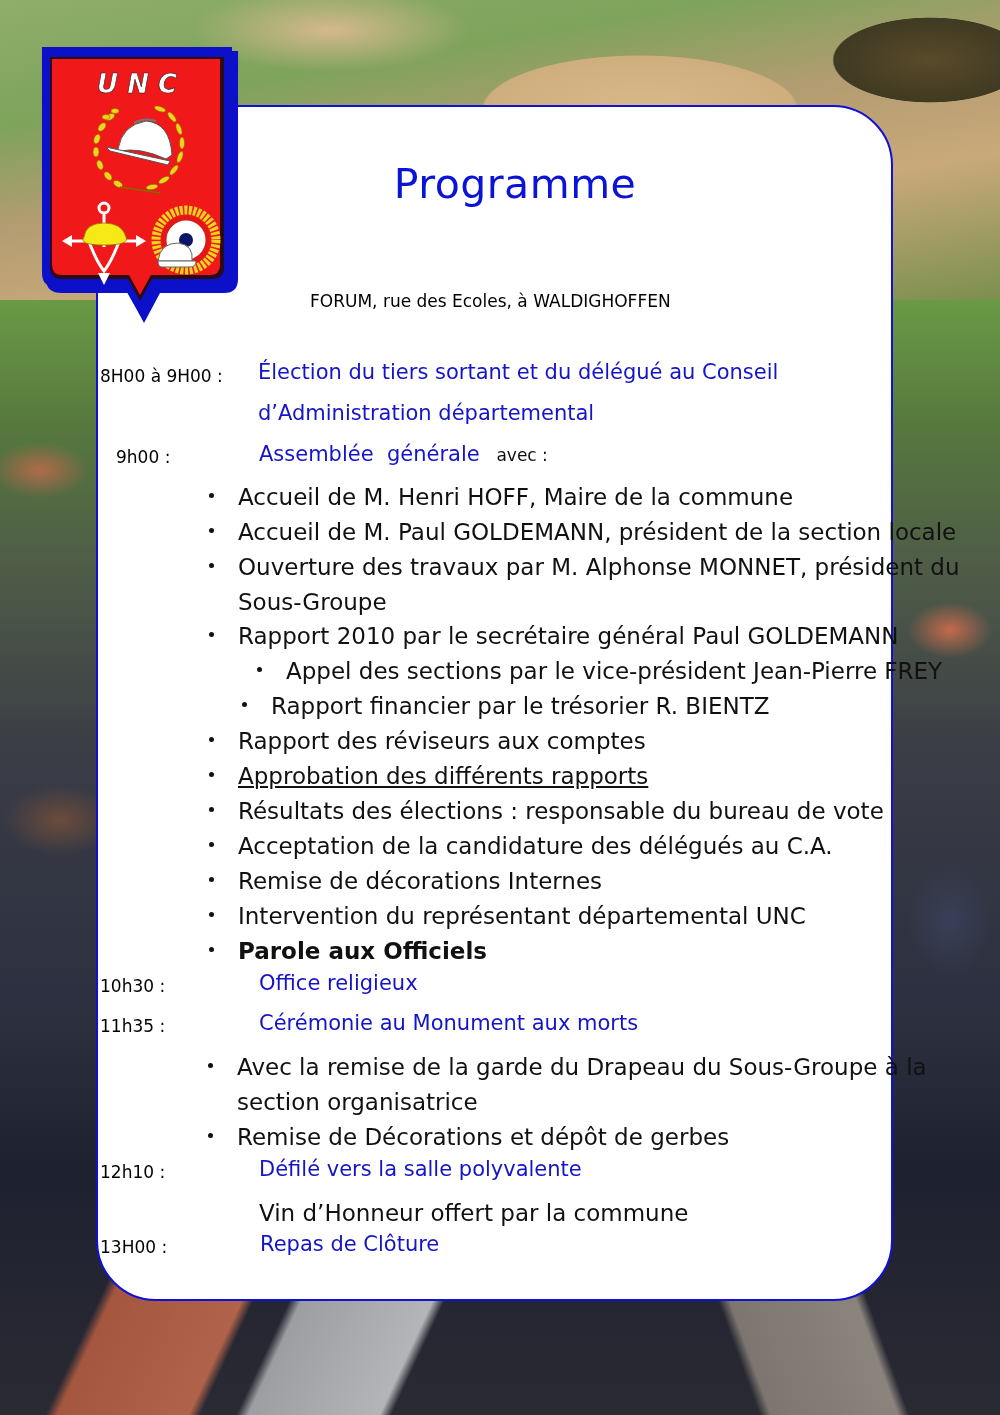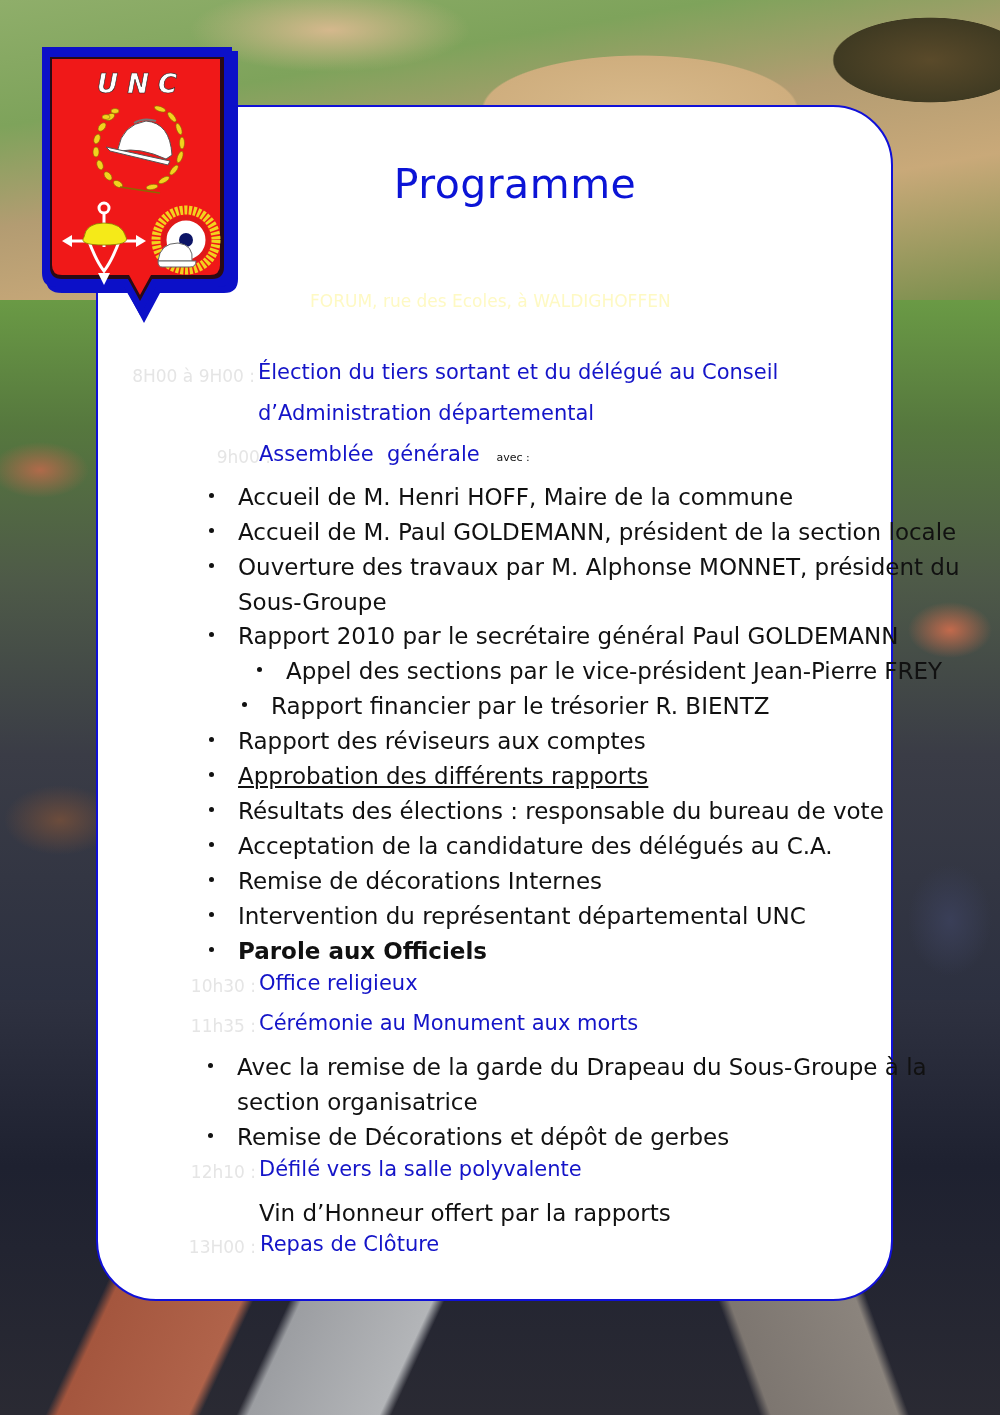--- a/index.html
+++ b/index.html
@@ -49,29 +49,29 @@
     }
     
     .title {
       position:absolute; left:0; top:160px; width:1030px; text-align:center;
       font-size:41px; color:#0b14d6; font-weight:normal;
       font-family: "DejaVu Sans", "Liberation Sans", sans-serif;
       letter-spacing:0.5px;
     }
     .venue {
       position:absolute; left:310px; top:291px;
-      font-size:17px; color:#fef9c3;
+      font-size:17px; color:#000000;
     }
     .time {
-      position:absolute; text-align:right; font-size:17px; color:#e5e5e5;
+      position:absolute; text-align:left; font-size:17px; color:#000000;
     }
     .heading {
       position:absolute; font-size:21px; color:#1414c8; white-space:nowrap;
     }
-    .plain { font-size:11px; color:#111; }
+    .plain { font-size:17px; color:#111; }
     .bullet {
       position:absolute; font-size:23px; color:#111; white-space:nowrap;
     }
     .bullet .dot {
       position:absolute; left:-29px; top:9px; width:5px; height:5px;
       background:#111; border-radius:50%;
     }
   </style>
 </head>
 <body>
@@ -174,16 +174,16 @@
 <div class="heading" style="left:259px; top:971px;">Office religieux</div>
 
 <div class="time" style="left:100px; width:156px; top:1016px;">11h35 :</div>
 <div class="heading" style="left:259px; top:1011px;">Cérémonie au Monument aux morts</div>
 <div class="bullet" style="left:237px; top:1054px;"><span class="dot"></span><span>Avec la remise de la garde du Drapeau du Sous-Groupe à la</span></div>
 <div class="bullet" style="left:237px; top:1089px;">section organisatrice</div>
 <div class="bullet" style="left:237px; top:1124px;text-align:center;"><span class="dot"></span><span>Remise de Décorations et dépôt de gerbes</span></div>
 
 <div class="time" style="left:100px; width:156px; top:1162px;">12h10 :</div>
 <div class="heading" style="left:259px; top:1157px;">Défilé vers la salle polyvalente</div>
-<div class="bullet" style="left:259px; top:1200px;">Vin d’Honneur offert par la rapports</div>
+<div class="bullet" style="left:259px; top:1200px;">Vin d’Honneur offert par la commune</div>
 
 <div class="time" style="left:100px; width:156px; top:1237px;">13H00 :</div>
 <div class="heading" style="left:260px; top:1232px;">Repas de Clôture</div>
 
 </body></html>

